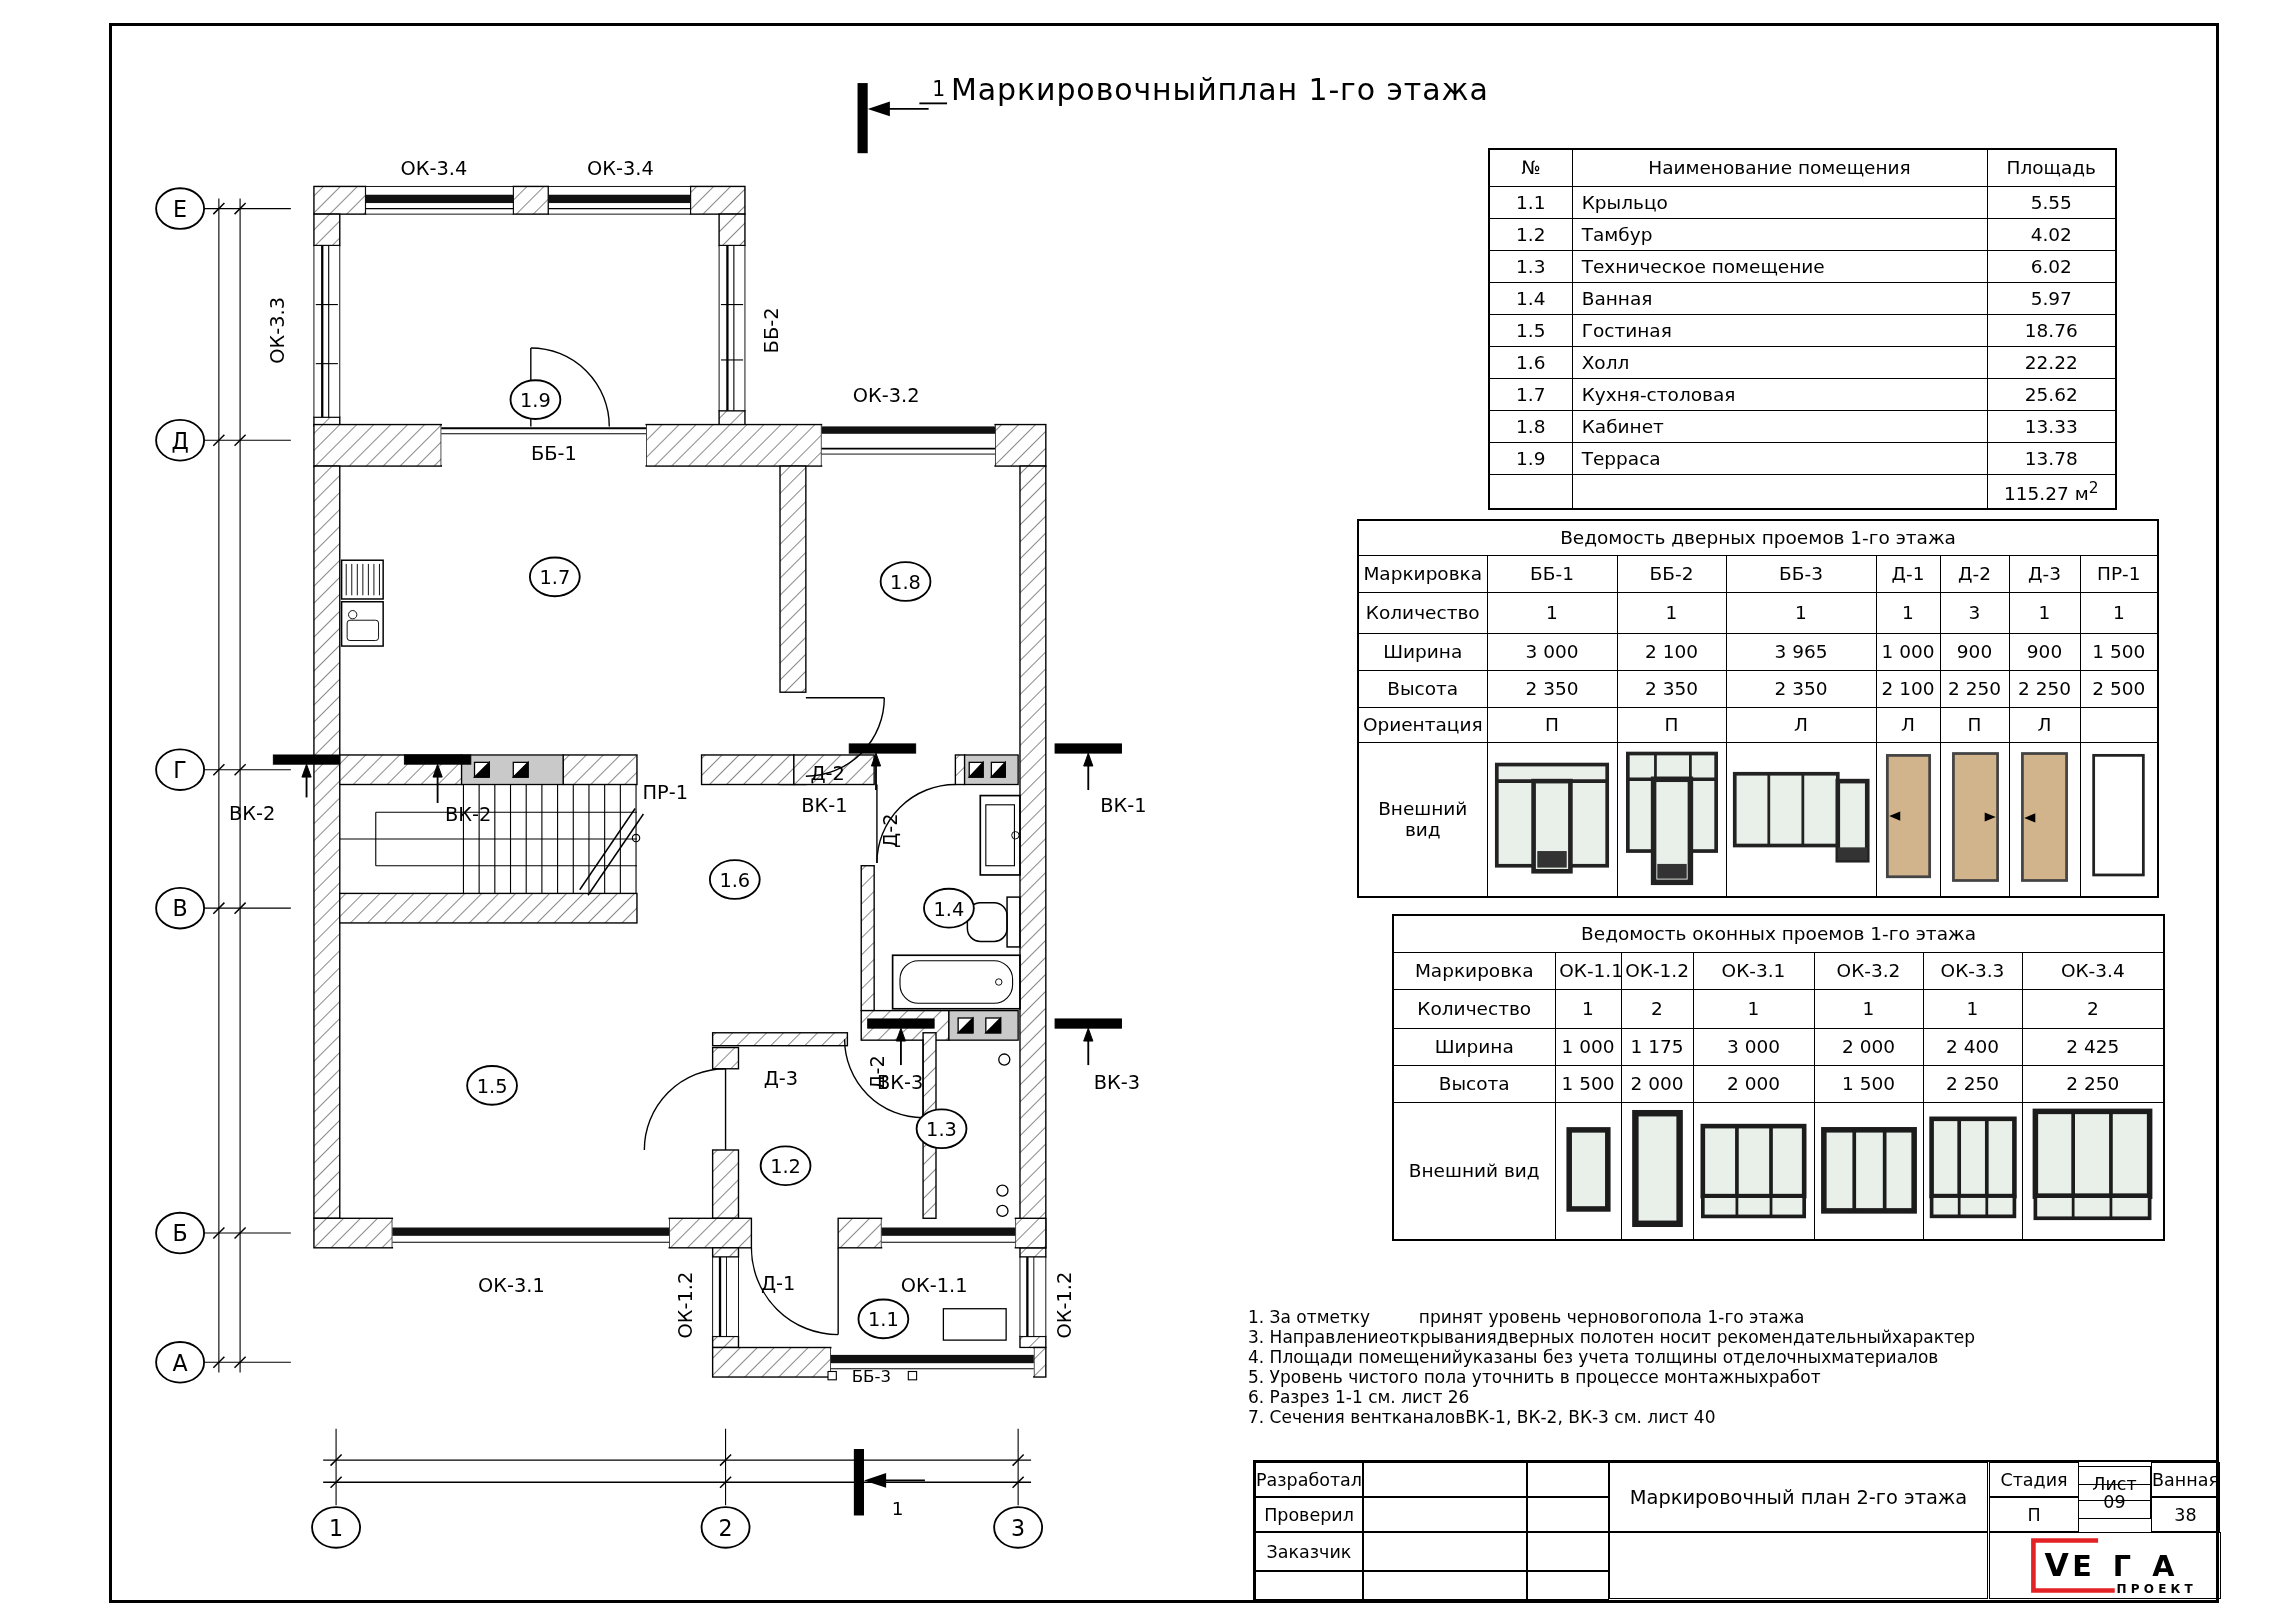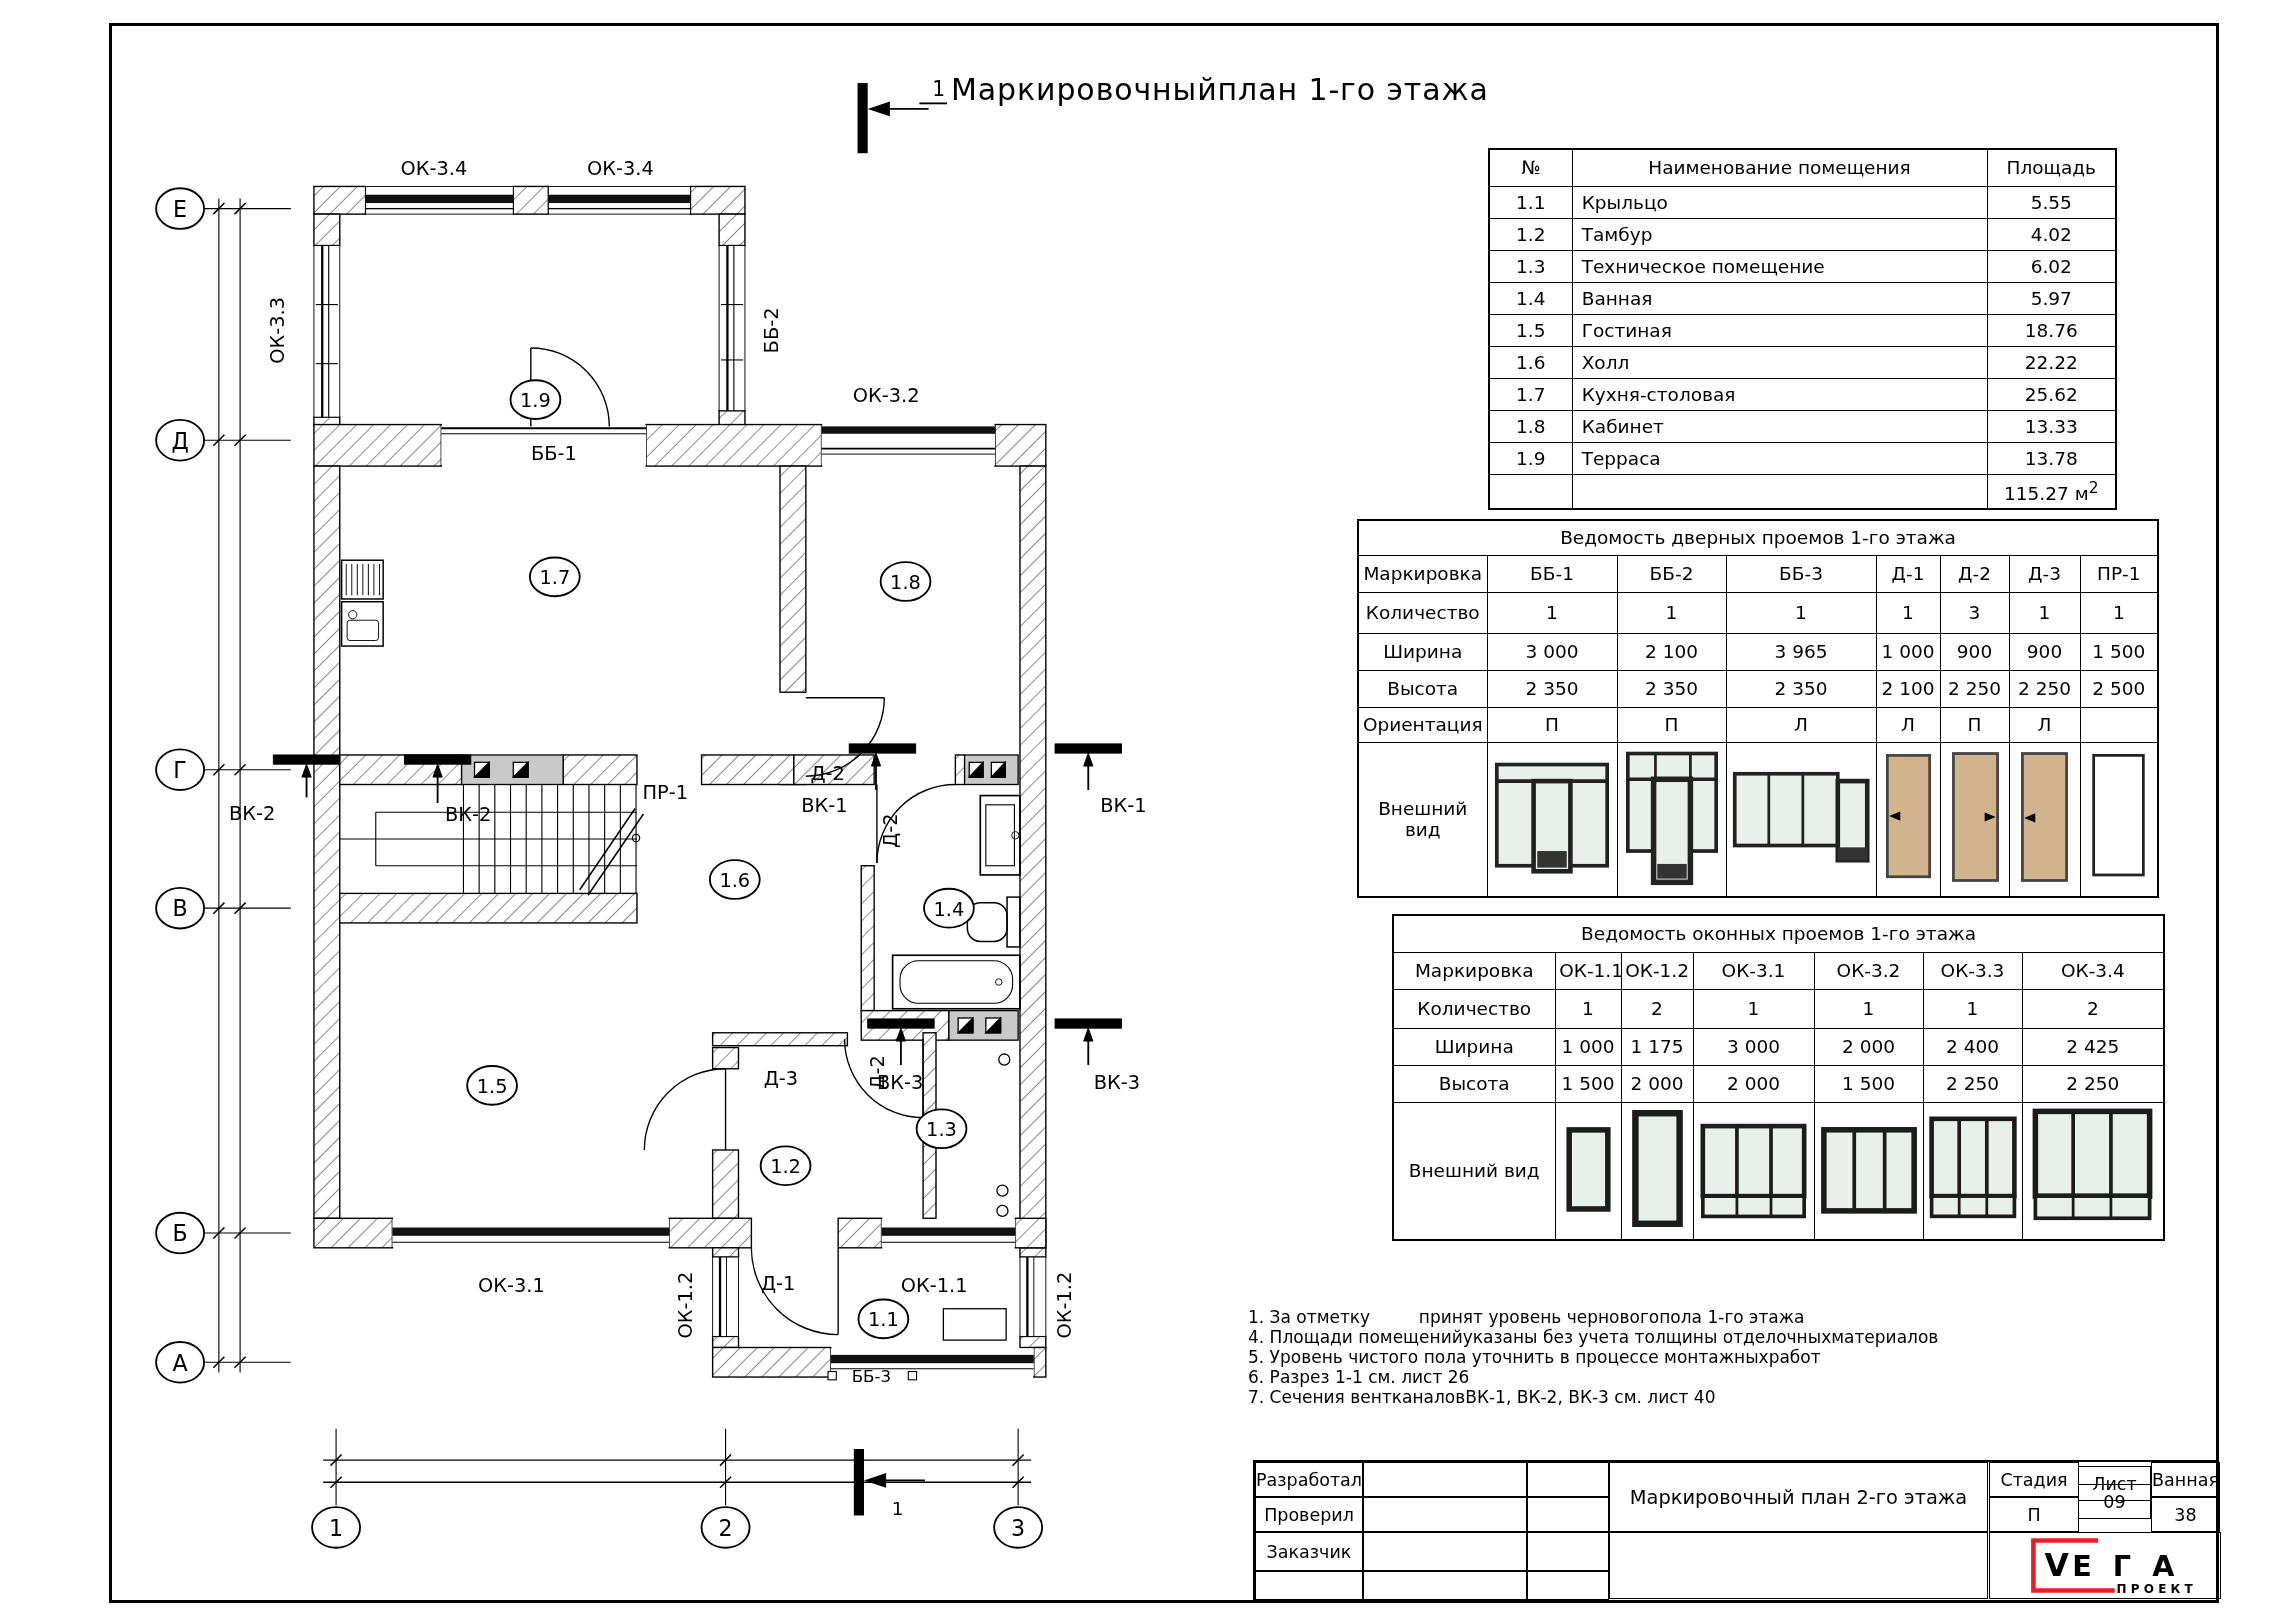--- a/index.html
+++ b/index.html
@@ -643,20 +643,21 @@
         <rect x="8" y="100" width="124" height="24" fill="#e9efe9" stroke="#1c1c1c" stroke-width="4"></rect>
         <line x1="49" y1="100" x2="49" y2="124" stroke="#1c1c1c" stroke-width="3"></line>
         <line x1="90" y1="100" x2="90" y2="124" stroke="#1c1c1c" stroke-width="3"></line>
       </svg></td>
     </tr>
   </tbody>
     </table>
 
   <div class="abs notes">
     <div>1. За отметку&nbsp;&nbsp;&nbsp;&nbsp;&nbsp;&nbsp;&nbsp;&nbsp;&nbsp;принят уровень черновогопола 1-го этажа</div>
+    <div>3. Направлениеоткрываниядверных полотен носит рекомендательныйхарактер</div>
     <div>4. Площади помещенийуказаны без учета толщины отделочныхматериалов</div>
     <div>5. Уровень чистого пола уточнить в  процессе монтажныхработ</div>
     <div>6. Разрез 1-1 см. лист 26</div>
     <div>7. Сечения вентканаловВК-1, ВК-2, ВК-3 см. лист 40</div>
   </div>
 
   <div class="abs tb">
     <div class="cell" style="left:0;top:0;width:108px;height:35px;">Разработал</div>
     <div class="cell" style="left:0;top:35px;width:108px;height:35px;">Проверил</div>
     <div class="cell" style="left:0;top:70px;width:108px;height:39px;">Заказчик</div>

